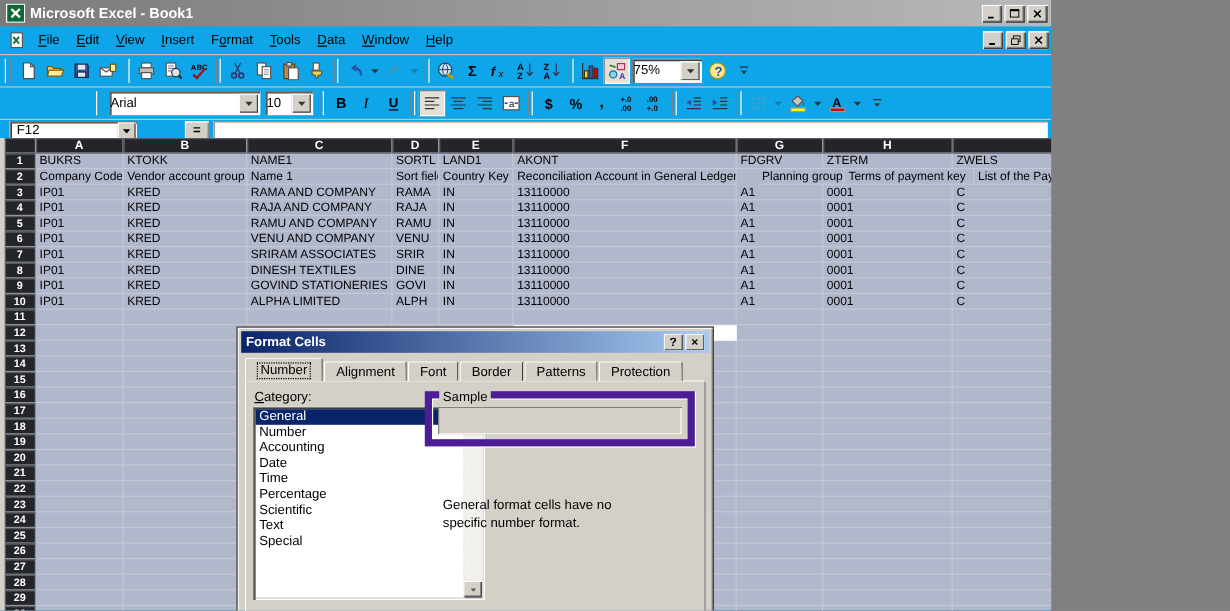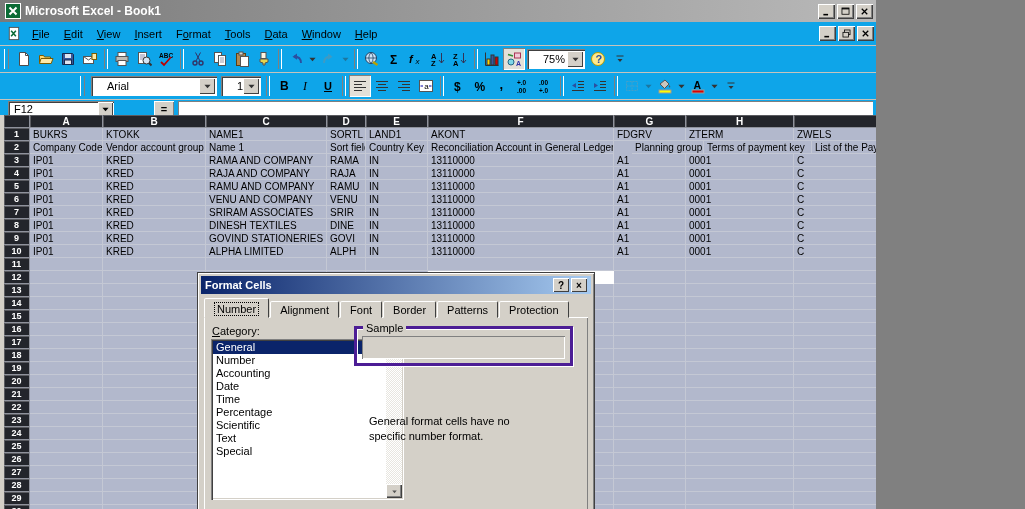--- a/index.html
+++ b/index.html
@@ -24,21 +24,21 @@
   .grip{width:3px;height:20px;border-left:1px solid #fff;border-right:1px solid #808080;margin:0 4px 0 2px;}
   .tbtn{width:22px;height:22px;display:flex;align-items:center;justify-content:center;flex:none;}
   .tbtn svg{width:16px;height:16px;}
   .tbtn.pressed{background:#e3e0d8;box-shadow:inset 1px 1px 0 #808080,inset -1px -1px 0 #fff;}
   .tbtn.disabled,.ddarrow.disabled{opacity:.4;filter:grayscale(1);}
   .ddarrow{width:11px;height:22px;display:flex;align-items:center;justify-content:center;flex:none;}
   .ddarrow svg{width:7px;height:7px}
   .tsep{width:2px;height:20px;border-left:1px solid #808080;border-right:1px solid #fff;margin:0 3px;flex:none;}
   .combo{height:20px;margin:0 2px;background:#fff;display:flex;align-items:center;flex:none;
     box-shadow:inset 1px 1px 0 #808080,inset 2px 2px 0 #404040,inset -1px -1px 0 #fff;}
-  .combo .cval{padding-left:16px;flex:1;overflow:hidden;white-space:nowrap;}
+  .combo .cval{padding-left:1px;flex:1;overflow:hidden;white-space:nowrap;}
   .combo .carr{width:16px;height:16px;margin-right:2px;display:flex;align-items:center;justify-content:center;
     background:#d4d0c8;box-shadow:inset 1px 1px 0 #fff,inset -1px -1px 0 #404040;}
   .carr svg,.nbarr svg{width:7px;height:7px}
   .fmt-offset{width:76px;flex:none;}
   
   .formulabar{height:18px;display:flex;align-items:center;padding-left:8px;}
   .namebox{width:106px;height:17px;background:#fff;display:flex;align-items:center;
     box-shadow:inset 1px 1px 0 #808080,inset 2px 2px 0 #404040,inset -1px -1px 0 #fff;}
   .namebox .nval{flex:1;padding-left:6px;font-size:11px;}
   .nbarr{width:15px;height:15px;margin-right:1px;background:#d4d0c8;display:flex;align-items:center;justify-content:center;
@@ -99,21 +99,21 @@
   .cat-list{position:absolute;left:7px;top:22px;width:193px;height:161px;background:#fff;box-sizing:border-box;
     box-shadow:inset 1px 1px 0 #808080,inset 2px 2px 0 #404040,inset -1px -1px 0 #fff,inset -2px -2px 0 #d4d0c8;
     padding:2px;overflow:hidden;}
   .cat-item{height:13px;line-height:13px;font-size:11px;padding-left:3px;width:calc(100% - 16px);box-sizing:border-box;white-space:nowrap;}
   .cat-item.selected{background:#0a246a;color:#fff;}
   .cat-scroll{position:absolute;right:2px;top:2px;width:16px;height:157px;
     background-color:#e8e6e0;background-image:linear-gradient(45deg,#fff 25%,transparent 25%,transparent 75%,#fff 75%),linear-gradient(45deg,#fff 25%,transparent 25%,transparent 75%,#fff 75%);
     background-size:2px 2px;background-position:0 0,1px 1px;}
   .cat-scroll .sbtn{width:16px;height:14px;}
   .cat-scroll .down{position:absolute;bottom:0;}
-  .group{position:absolute;left:150px;top:9px;width:213px;height:34px;border:3px solid #4c1d95;
+  .group{position:absolute;left:150px;top:9px;width:213px;height:34px;border:6px solid #4c1d95;
     box-shadow:1px 1px 0 #fff,inset 1px 1px 0 #fff;text-align:right;}
   .group .glabel{position:absolute;top:-7px;left:6px;background:#d4d0c8;padding:0 3px;font-size:11px;}
   .gwell{position:absolute;left:5px;right:5px;top:7px;bottom:4px;background:#d4d0c8;
     box-shadow:inset 1px 1px 0 #808080,inset -1px -1px 0 #fff;}
   .desc{position:absolute;left:165px;top:66px;width:175px;font-size:11px;line-height:15px;margin-top:31px;}
 </style>
 </head>
 <body>
 
 <div class="screen">

